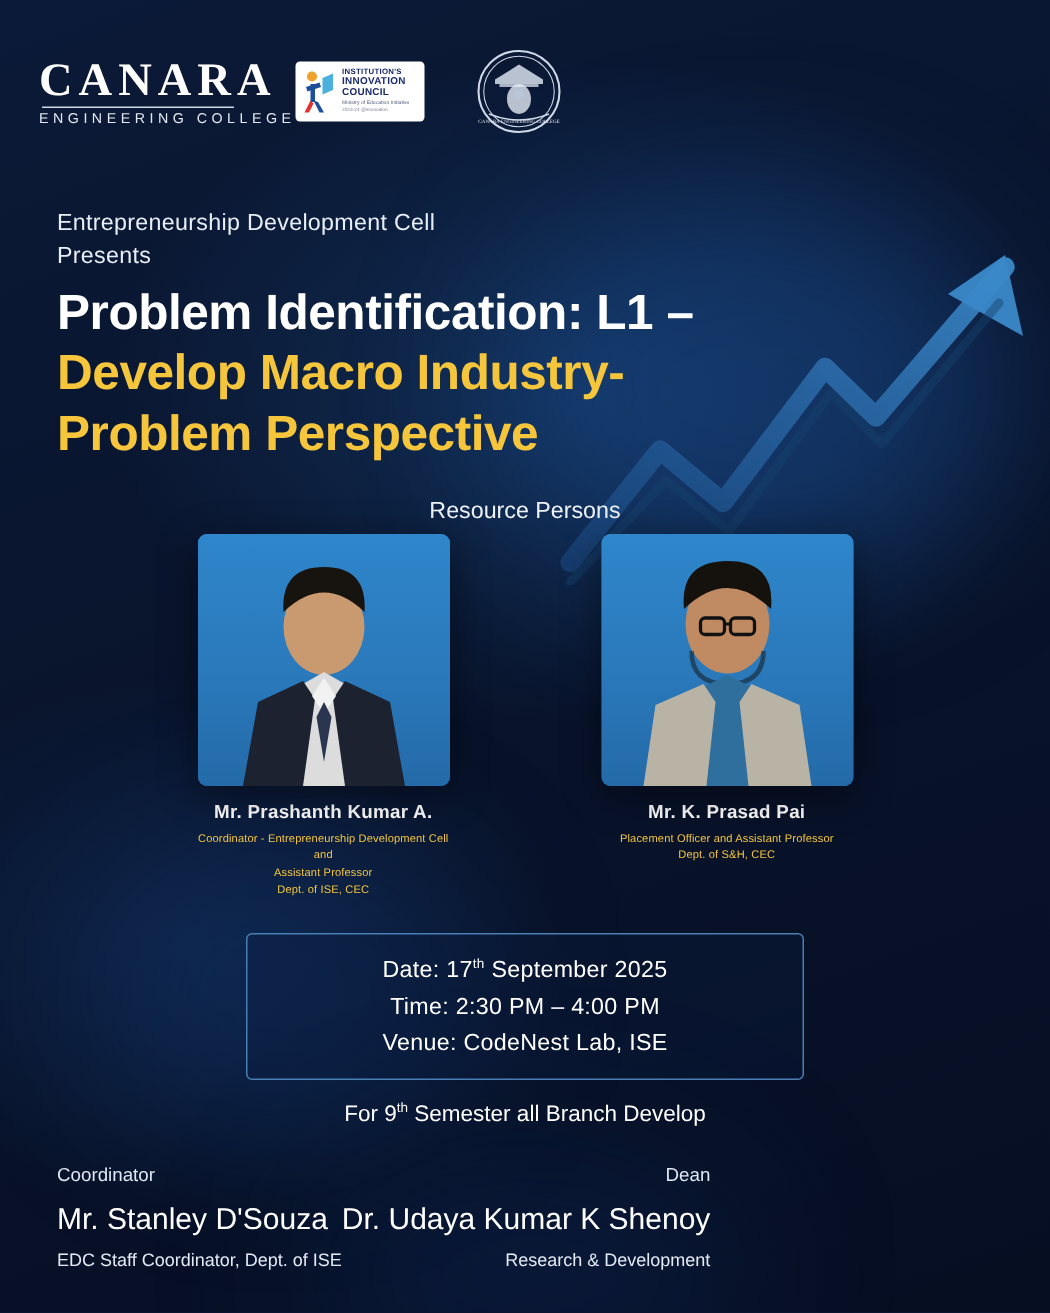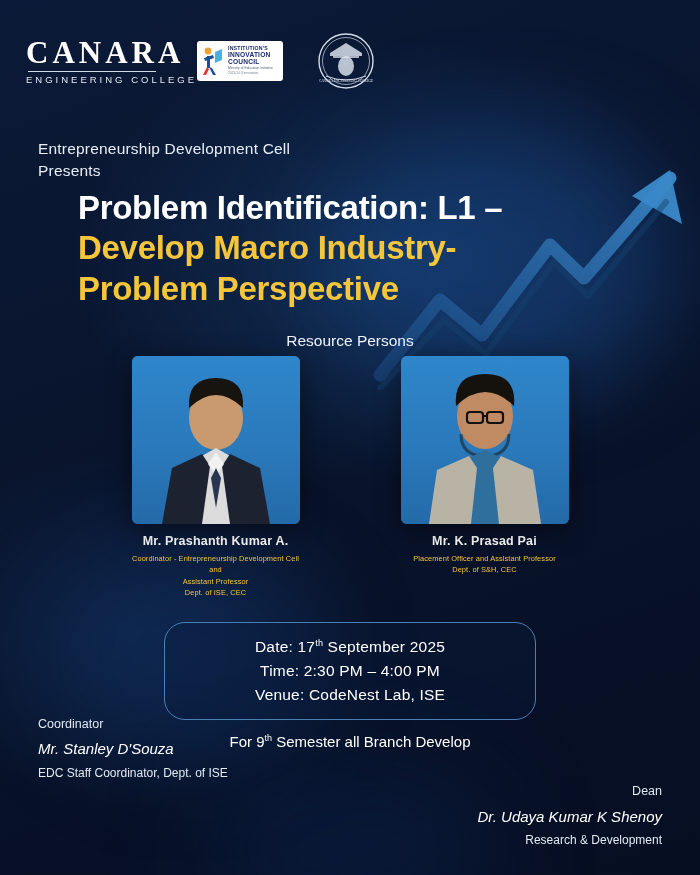--- a/index.html
+++ b/index.html
@@ -65,21 +65,21 @@
   .iic-text .t3 { font-size:3.4px; color:#5a6480; margin-top:1px; }
   .iic-text .t4 { font-size:3.2px; color:#7a8399; margin-top:2px; }
   .emblem { width:58px; height:58px; }
 
   
   .presents {
     position:absolute; left:38px; top:138px;
     color:#e8eef7; font-size:15.5px; letter-spacing:.2px; line-height:1.45;
   }
   .title-block {
-    position:absolute; left:38px; top:188px; width:600px;margin-left:40px;
+    position:absolute; left:38px; top:188px; width:600px;
   }
   .title-1 {
     font-size:33px; font-weight:700; color:#ffffff; letter-spacing:-.3px; line-height:1.22;
   }
   .title-2 {
     font-size:33px; font-weight:700; color:#f5c63c; letter-spacing:-.3px; line-height:1.22;
   }
 
   
   .resource-label {
@@ -105,43 +105,43 @@
     margin-top:10px; font-size:12.5px; font-weight:700; color:#ffffff; letter-spacing:.2px;
   }
   .sp-role {
     margin-top:5px; font-size:7.4px; color:#f5c63c; line-height:1.55; letter-spacing:.1px;
   }
 
   
   .details-card {
     position:absolute; left:164px; top:622px;
     width:372px; height:98px;
-    border:1px solid #4a7fb5; border-radius:21px;
+    border:1px solid #4a7fb5; border-radius:4px;
     background:rgba(12,30,62,0.35);
     display:flex; flex-direction:column; align-items:center; justify-content:center;
     gap:6px;
   }
   .detail-line { color:#ffffff; font-size:15.5px; letter-spacing:.2px; }
   .detail-line .lbl { color:#ffffff; }
   sup { font-size:9px; }
 
   .audience {
     position:absolute; top:733px; left:0; width:100%;
     text-align:center; color:#ffffff; font-size:15px;
   }
 
   
   .footer {
     position:absolute; bottom:26px; left:0; width:100%;
-    display:flex; justify-content:flex-start; padding:0 38px;flex-direction:column;
+    display:flex; justify-content:flex-start; padding:0 38px;
   }
   .foot-col { line-height:1.5; }
   .foot-col.right { text-align:right; }
   .foot-title { font-size:12.5px; color:#dfe7f2; margin-bottom:5px; }
-  .foot-name { font-size:15px; color:#ffffff;font-style:italic; }
+  .foot-name { font-size:20px; color:#ffffff; }
   .foot-sub { font-size:12px; color:#e3eaf4; margin-top:3px; }
 </style>
 </head>
 <body>
 
 <div id="poster">
 
   <div class="glow-blob blob-a"></div>
   <div class="glow-blob blob-b"></div>
   <div class="glow-blob blob-c"></div>

